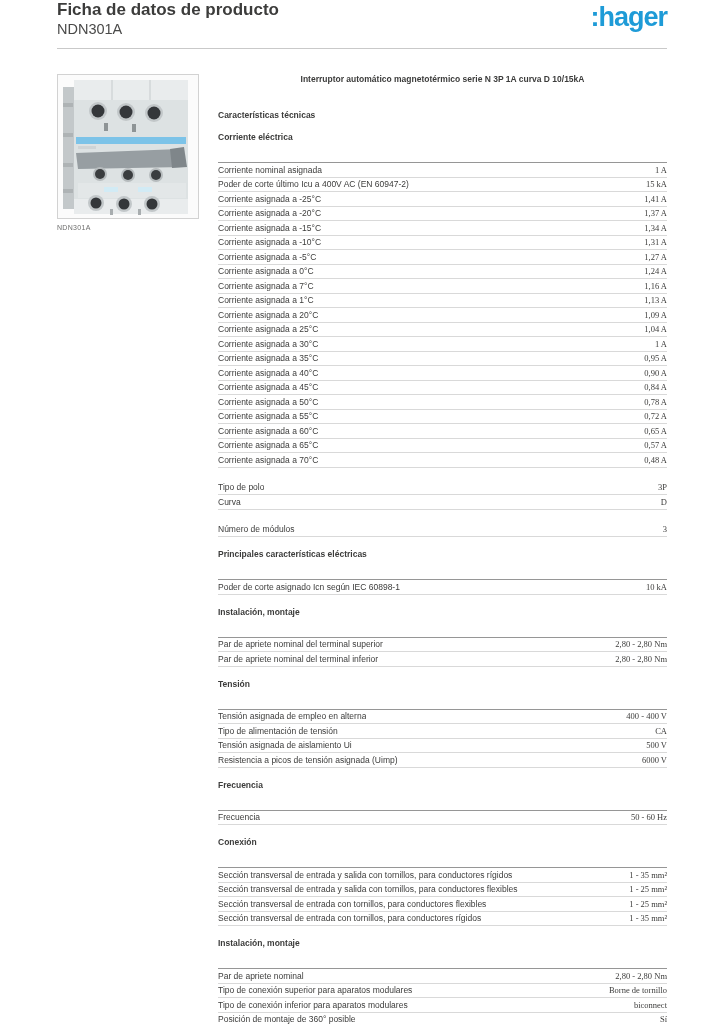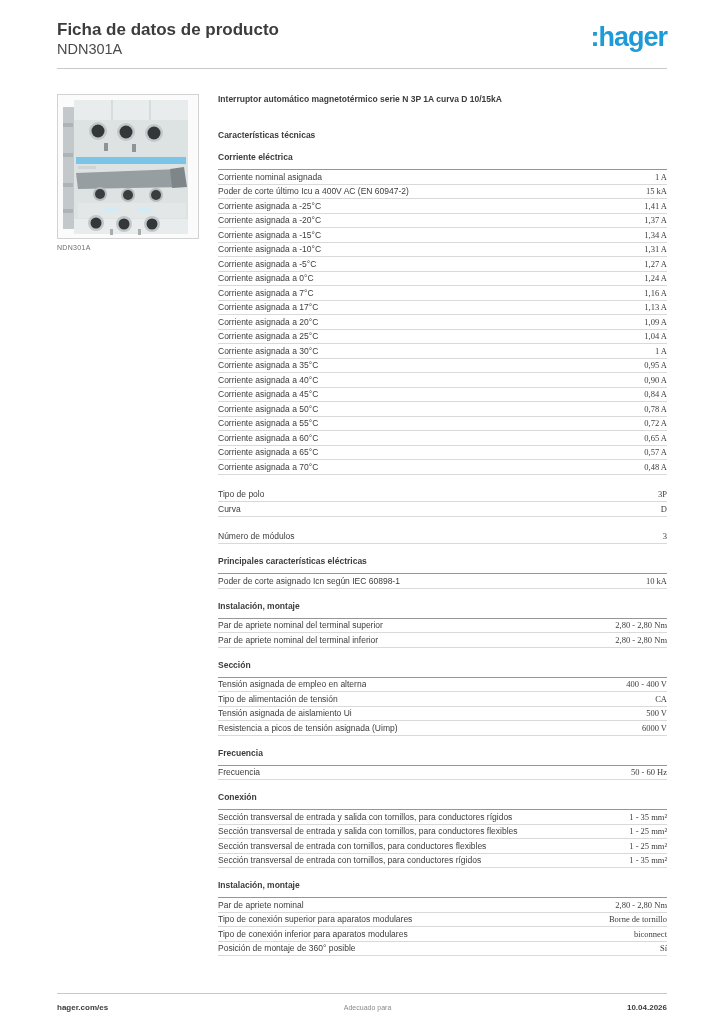--- a/index.html
+++ b/index.html
@@ -8,42 +8,42 @@
     width: 724px; height: 1024px;
     background: #ffffff;
     font-family: "Liberation Sans", sans-serif;
     color: #3c3c3b;
     position: relative;
     overflow: hidden;
   }
   .page { padding: 0 57px; height: 100%; position: relative; }
 
   
-  .header { display: flex; justify-content: space-between; align-items: flex-start; padding-top: 20px; }
+  .header { display: flex; justify-content: space-between; align-items: flex-start; }
   .page-title { font-size: 17px; font-weight: bold; margin: 0; line-height: 20px; }
   .page-subtitle { font-size: 14.5px; line-height: 18px; color: #4a4a49; }
   .logo { font-size: 27px; font-weight: bold; letter-spacing: -1px; line-height: 30px; margin-top: 2px; }
   .header-rule { border: none; border-top: 1px solid #c9c9c9; margin: 10px 0 0 0; }
 
   
   .content { display: flex; margin-top: 25px; }
   .left-col { width: 143px; flex: none; }
   .product-frame { width: 142px; height: 145px; border: 1px solid #d2d2d2; background: #fcfcfc; }
   .product-frame svg { display: block; }
   .image-caption { font-size: 7px; color: #6e6e6d; margin-top: 5px; letter-spacing: 0.3px; }
 
   .right-col { flex: 1; margin-left: 18px; min-width: 0; }
-  .product-name { font-size: 8.5px; font-weight: bold; line-height: 10px; }
+  .product-name { font-size: 8.5px; font-weight: bold; line-height: 10px; text-align: center; }
   .table-title { font-size: 8.5px; font-weight: bold; line-height: 10px; margin-top: 26px; }
   #sections { margin-top: 13px; }
 
   .spec-section + .spec-section { margin-top: 13px; }
   .section-title {
     font-size: 8.5px; font-weight: bold; line-height: 9px; margin: 0;
-    padding-bottom: 7px; border-bottom: 1px solid #969696;
+    padding-bottom: 20px; border-bottom: 1px solid #969696;
   }
   .spec-row {
     display: flex; justify-content: space-between; align-items: baseline;
     font-size: 8.5px; line-height: 9px;
     padding: 2.5px 0 2px 0;
     border-bottom: 1px solid #d9d9d9;
   }
   .row-label { white-space: nowrap; overflow: hidden; }
   .row-value { white-space: nowrap; text-align: right; padding-left: 8px; font-family: Liberation Serif, serif; }
 
@@ -174,21 +174,21 @@
     <span class="row-value">1,24 A</span>
   </div>
 
 
   <div class="spec-row">
     <span class="row-label">Corriente asignada a 7°C</span>
     <span class="row-value">1,16 A</span>
   </div>
 
   <div class="spec-row">
-    <span class="row-label">Corriente asignada a 17°C</span>
+    <span class="row-label">Corriente asignada a 1°C</span>
     <span class="row-value">1,13 A</span>
   </div>
 
   <div class="spec-row">
     <span class="row-label">Corriente asignada a 20°C</span>
     <span class="row-value">1,09 A</span>
   </div>
 
   <div class="spec-row">
     <span class="row-label">Corriente asignada a 25°C</span>
@@ -284,21 +284,21 @@
   </div>
 
   <div class="spec-row">
     <span class="row-label">Par de apriete nominal del terminal inferior</span>
     <span class="row-value">2,80 - 2,80 Nm</span>
   </div>
 </div>
   </section>
 
   <section class="spec-section">
-    <h3 class="section-title">Sección</h3>
+    <h3 class="section-title">Tensión</h3>
     <div class="rows">
   <div class="spec-row">
     <span class="row-label">Tensión asignada de empleo en alterna</span>
     <span class="row-value">400 - 400 V</span>
   </div>
 
   <div class="spec-row">
     <span class="row-label">Tipo de alimentación de tensión</span>
     <span class="row-value">CA</span>
   </div>
@@ -372,22 +372,14 @@
     <span class="row-label">Posición de montaje de 360° posible</span>
     <span class="row-value">Sí</span>
   </div>
 </div>
   </section>
 </div>
     </div>
 
   </div>
 
-  <div class="footer">
-    <hr class="footer-rule">
-    <div class="footer-row">
-      <span class="footer-site">hager.com/es</span>
-      <span class="footer-center">Adecuado para</span>
-      <span class="footer-date">10.04.2026</span>
-    </div>
-  </div>
 
 </div>
 
 </body></html>

